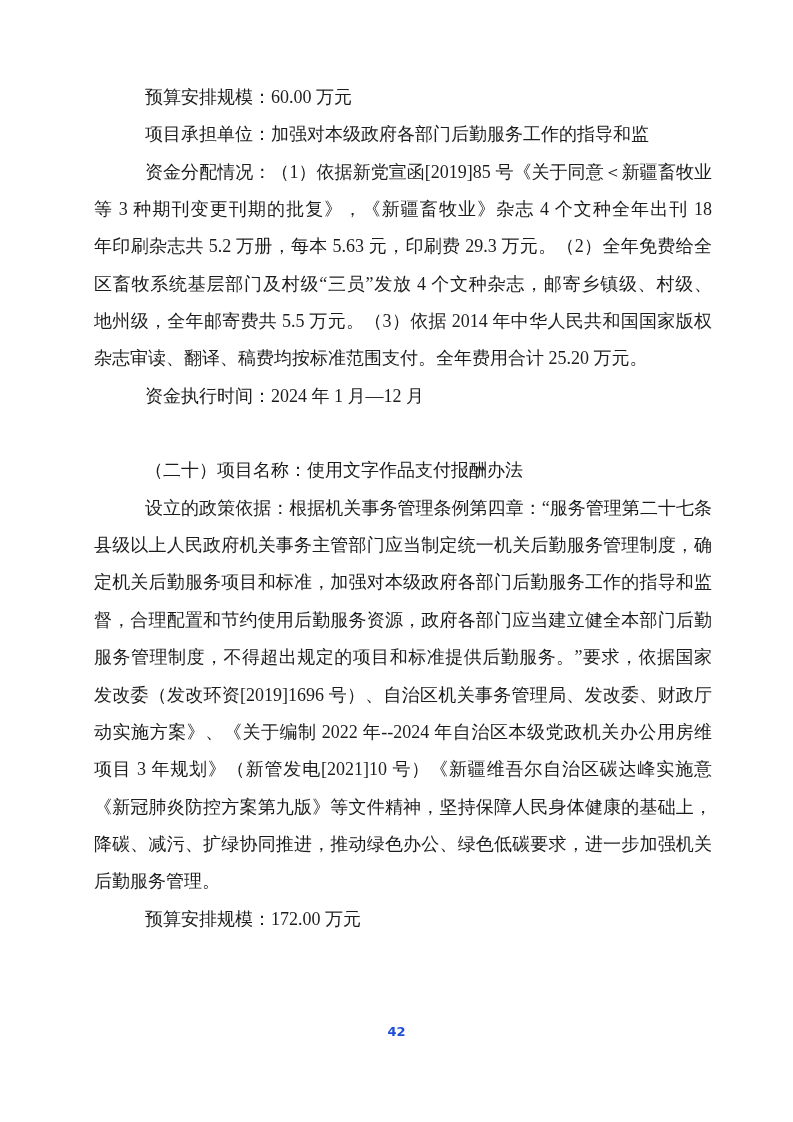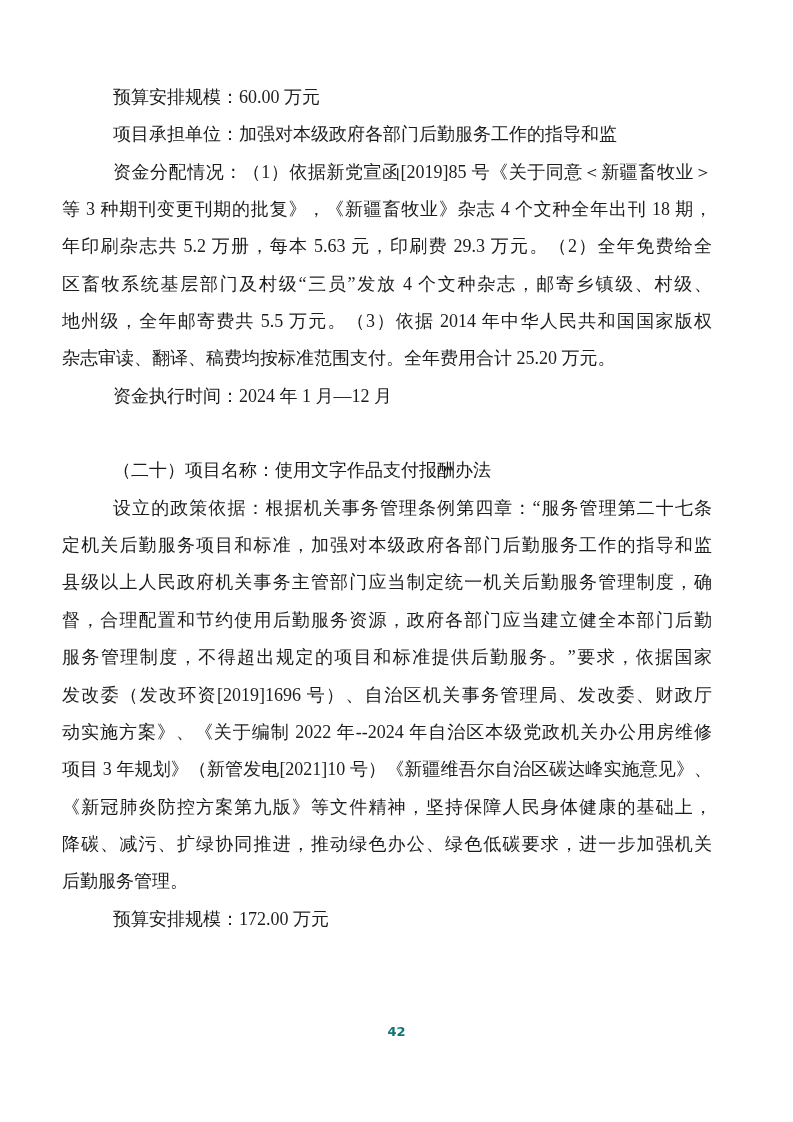--- a/index.html
+++ b/index.html
@@ -20,59 +20,60 @@
   }
   .text-line {
     height: 37.35px;
     line-height: 37.35px;
     font-size: 18px;
     letter-spacing: 0;
     text-align: justify;
     text-align-last: left;
     white-space: nowrap;
     overflow: hidden;
+    margin-left: 32px;
   }
   .text-line.fill {
     white-space: normal;
     text-align-last: justify;
   }
   .text-line.indent { text-indent: 51px; }
   .text-line.blank { }
   .page-number {
     position: absolute;
     top: 1024px;
     left: 0;
     width: 793px;
     text-align: center;
     font-family: "DejaVu Sans", sans-serif;
     font-size: 13px;
     font-weight: 700;
-    color: #0f766e;
+    color: #1d4ed8;
   }
 </style>
 </head>
 <body>
 
 <div class="page">
   <div class="doc-body">
 
   <div class="text-line indent">预算安排规模：60.00 万元</div>
       <div class="text-line indent">项目承担单位：加强对本级政府各部门后勤服务工作的指导和监</div>
       <div class="text-line indent fill">资金分配情况：（1）依据新党宣函[2019]85 号《关于同意＜新疆畜牧业＞</div>
       <div class="text-line fill">等 3 种期刊变更刊期的批复》，《新疆畜牧业》杂志 4 个文种全年出刊 18 期，</div>
       <div class="text-line fill">年印刷杂志共 5.2 万册，每本 5.63 元，印刷费 29.3 万元。（2）全年免费给全</div>
       <div class="text-line fill">区畜牧系统基层部门及村级“三员”发放 4 个文种杂志，邮寄乡镇级、村级、</div>
       <div class="text-line fill">地州级，全年邮寄费共 5.5 万元。（3）依据 2014 年中华人民共和国国家版权</div>
       <div class="text-line">杂志审读、翻译、稿费均按标准范围支付。全年费用合计 25.20 万元。</div>
       <div class="text-line indent">资金执行时间：2024 年 1 月—12 月</div>
       <div class="text-line blank"></div>
       <div class="text-line indent">（二十）项目名称：使用文字作品支付报酬办法</div>
       <div class="text-line indent fill">设立的政策依据：根据机关事务管理条例第四章：“服务管理第二十七条</div>
+      <div class="text-line fill">县级以上人民政府机关事务主管部门应当制定统一机关后勤服务管理制度，确</div>
       <div class="text-line fill">定机关后勤服务项目和标准，加强对本级政府各部门后勤服务工作的指导和监</div>
-      <div class="text-line fill">县级以上人民政府机关事务主管部门应当制定统一机关后勤服务管理制度，确</div>
       <div class="text-line fill">督，合理配置和节约使用后勤服务资源，政府各部门应当建立健全本部门后勤</div>
       <div class="text-line fill">服务管理制度，不得超出规定的项目和标准提供后勤服务。”要求，依据国家</div>
       <div class="text-line fill">发改委（发改环资[2019]1696 号）、自治区机关事务管理局、发改委、财政厅</div>
       <div class="text-line fill">动实施方案》、《关于编制 2022 年--2024 年自治区本级党政机关办公用房维修</div>
       <div class="text-line fill">项目 3 年规划》（新管发电[2021]10 号）《新疆维吾尔自治区碳达峰实施意见》、</div>
       <div class="text-line fill">《新冠肺炎防控方案第九版》等文件精神，坚持保障人民身体健康的基础上，</div>
       <div class="text-line fill">降碳、减污、扩绿协同推进，推动绿色办公、绿色低碳要求，进一步加强机关</div>
       <div class="text-line">后勤服务管理。</div>
       <div class="text-line indent">预算安排规模：172.00 万元</div>
     </div>

